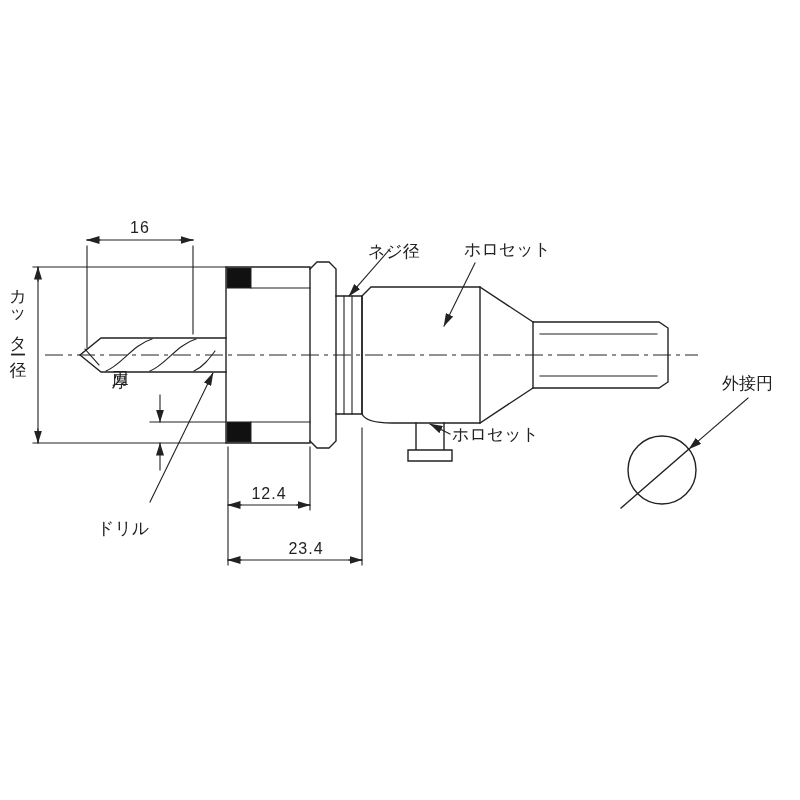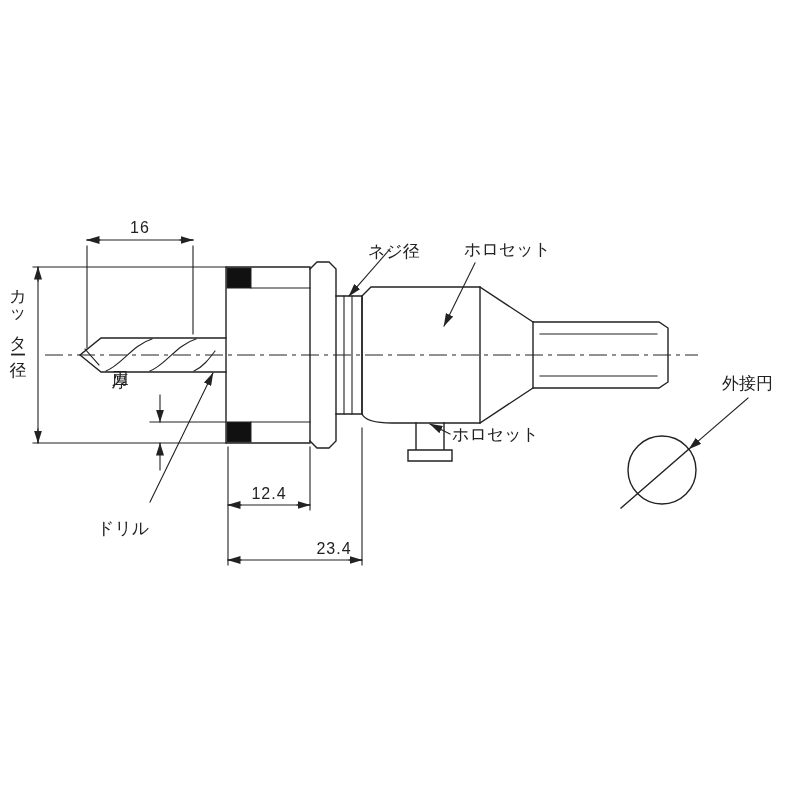--- a/index.html
+++ b/index.html
@@ -111,17 +111,17 @@
   <div class="lbl" style="left:464px;top:240px;">ホロセット</div>
 
   <div class="lbl vert" style="left:110px;top:357px;">刃厚</div>
 
   <div class="lbl" style="left:97px;top:500px;margin-top:19px;">ドリル</div>
 
   <div class="lbl" style="left:452px;top:425px;">ホロセット</div>
 
   <div class="lbl num" style="left:228px;top:485px;width:82px;">12.4</div>
 
-  <div class="lbl num" style="left:228px;top:540px;width:156px;padding-left:28px;">23.4</div>
+  <div class="lbl num" style="left:228px;top:540px;width:156px;">23.4</div>
 
   <div class="lbl" style="left:722px;top:375px;font-family:Liberation Mono, monospace;">外接円</div>
 
 </div>
 
 </body></html>

